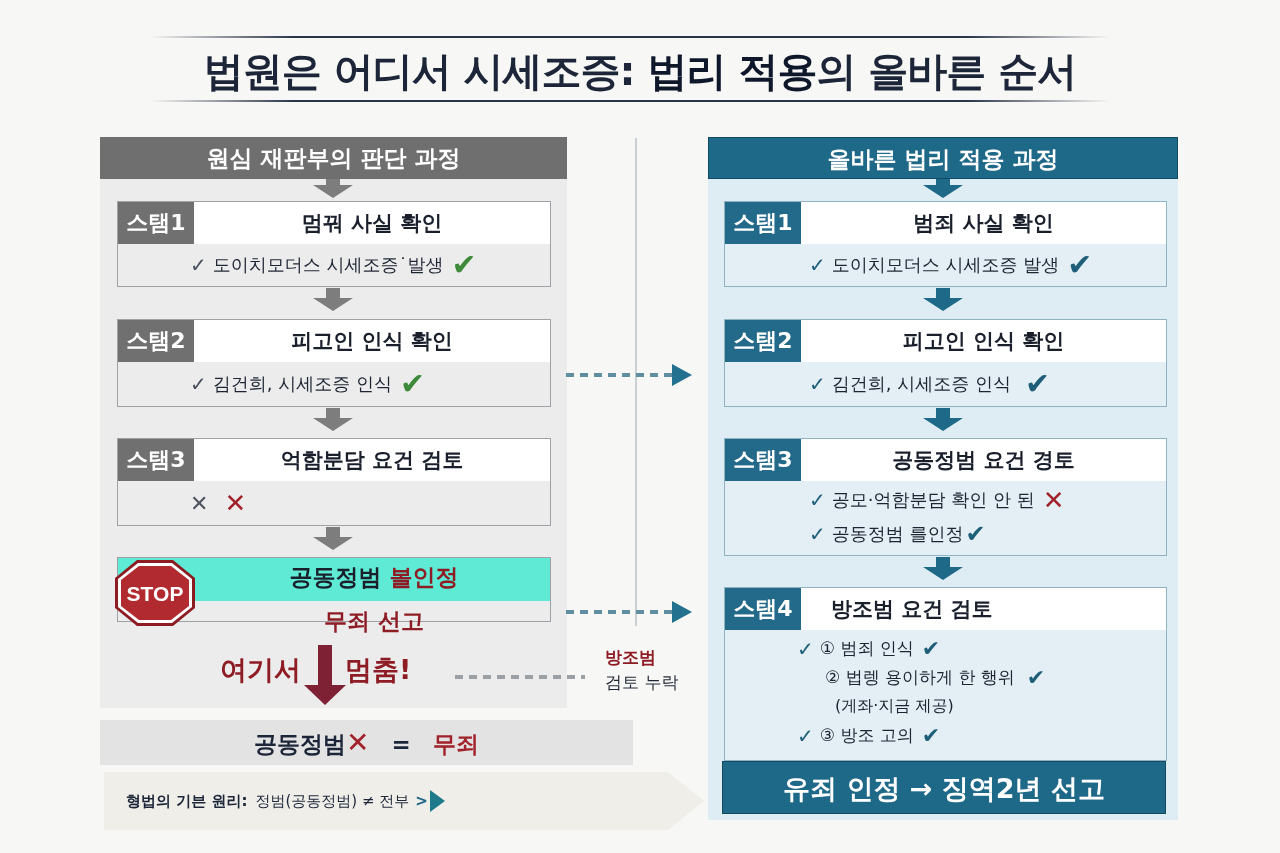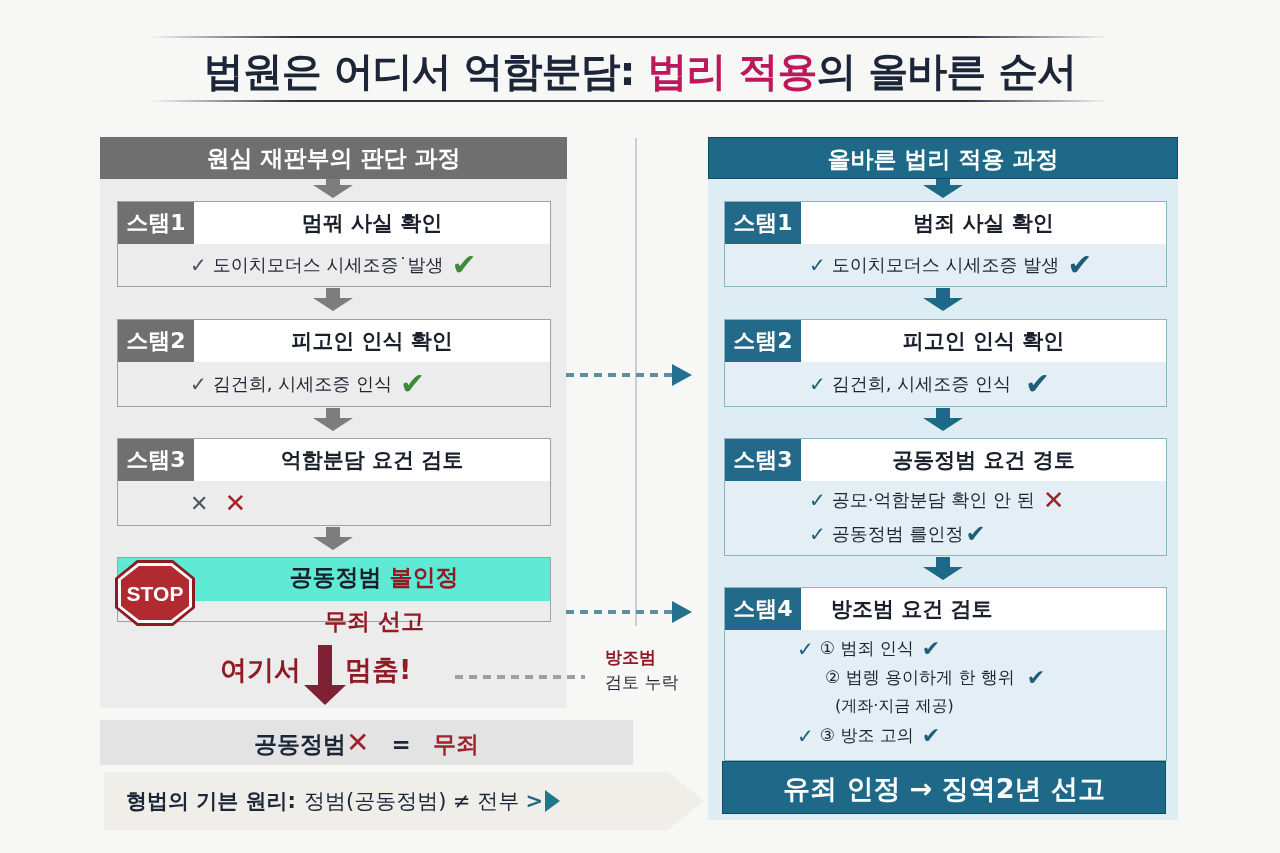--- a/index.html
+++ b/index.html
@@ -12,21 +12,21 @@
   }
   .abs { position: absolute; }
 
   
   .title-rule { position: absolute; left: 150px; width: 960px; height: 2px;
     background: linear-gradient(90deg, rgba(40,52,72,0) 0%, #2a3548 15%, #2a3548 85%, rgba(40,52,72,0) 100%); }
   .title {
     position: absolute; left: 0; top: 44px; width: 1280px; text-align: center;
     font-size: 40px; font-weight: bold; color: #1c2638; letter-spacing: -1px;
   }
-  .title .hl { color: #be185d; }
+  .title .hl { color: #0f172a; }
 
   
   .panel-left { left: 100px; top: 137px; width: 467px; height: 571px; background: #ececec; }
   .panel-right { left: 708px; top: 137px; width: 470px; height: 683px; background: #deedf3; }
 
   .panel-header {
     position: absolute; left: 0; top: 0; width: 100%; height: 42px;
     color: #fff; font-weight: bold; font-size: 23px; text-align: center; line-height: 42px;
   }
   .panel-left .panel-header { background: #6f6f6f; }
@@ -84,36 +84,36 @@
 
   .here { font-size: 27px; font-weight: bold; color: #8e1c24; position: absolute; }
 
   .result-box { left: 100px; top: 720px; width: 533px; height: 45px; background: #e3e3e3;
     font-size: 23px; font-weight: bold; text-align: center; line-height: 45px; color: #1c2638; }
 
   .principle {
     left: 104px; top: 772px; width: 600px; height: 58px;
     background: #efeee9;
     clip-path: polygon(0 0, 94% 0, 100% 50%, 94% 100%, 0 100%);
-    font-size: 21px; font-weight: bold; color: #1c2638;
+    font-size: 15px; font-weight: bold; color: #1c2638;
     display: flex; align-items: center; padding-left: 22px;
   }
   .principle .normal { font-weight: normal; margin-left: 8px; }
   .principle .tri { display: inline-block; width: 0; height: 0; border-top: 11px solid transparent; border-bottom: 11px solid transparent; border-left: 15px solid #1e7a8a; margin-left: 2px; }
   .principle .gt { color: #1e6888; margin-left: 6px; }
 
   .verdict { position: absolute; left: 14px; top: 624px; width: 444px; height: 53px; background: #1e6888;
     border: 1px solid #134a63; color: #fff; font-weight: bold; font-size: 27px; text-align: center; line-height: 53px; }
 </style>
 </head>
 <body>
 
 <div class="title-rule" style="top:36px"></div>
 <div class="title">
-  <span>법원은 어디서 억함분담: </span><span class="hl">법리 적용</span><span>의 올바른 순서</span>
+  <span>법원은 어디서 시세조증: </span><span class="hl">법리 적용</span><span>의 올바른 순서</span>
 </div>
 <div class="title-rule" style="top:100px"></div>
 
 <div class="divider"></div>
 
 <div class="abs panel-left">
   <div class="panel-header">원심 재판부의 판단 과정</div>
 
   <div class="arrow-shaft gray-shaft" style="left:226px;top:42px;width:14px;height:6px"></div>
   <div class="arrow" style="left:213px;top:48px;border-left:20px solid transparent;border-right:20px solid transparent;border-top:13px solid #7d7d7d"></div>

